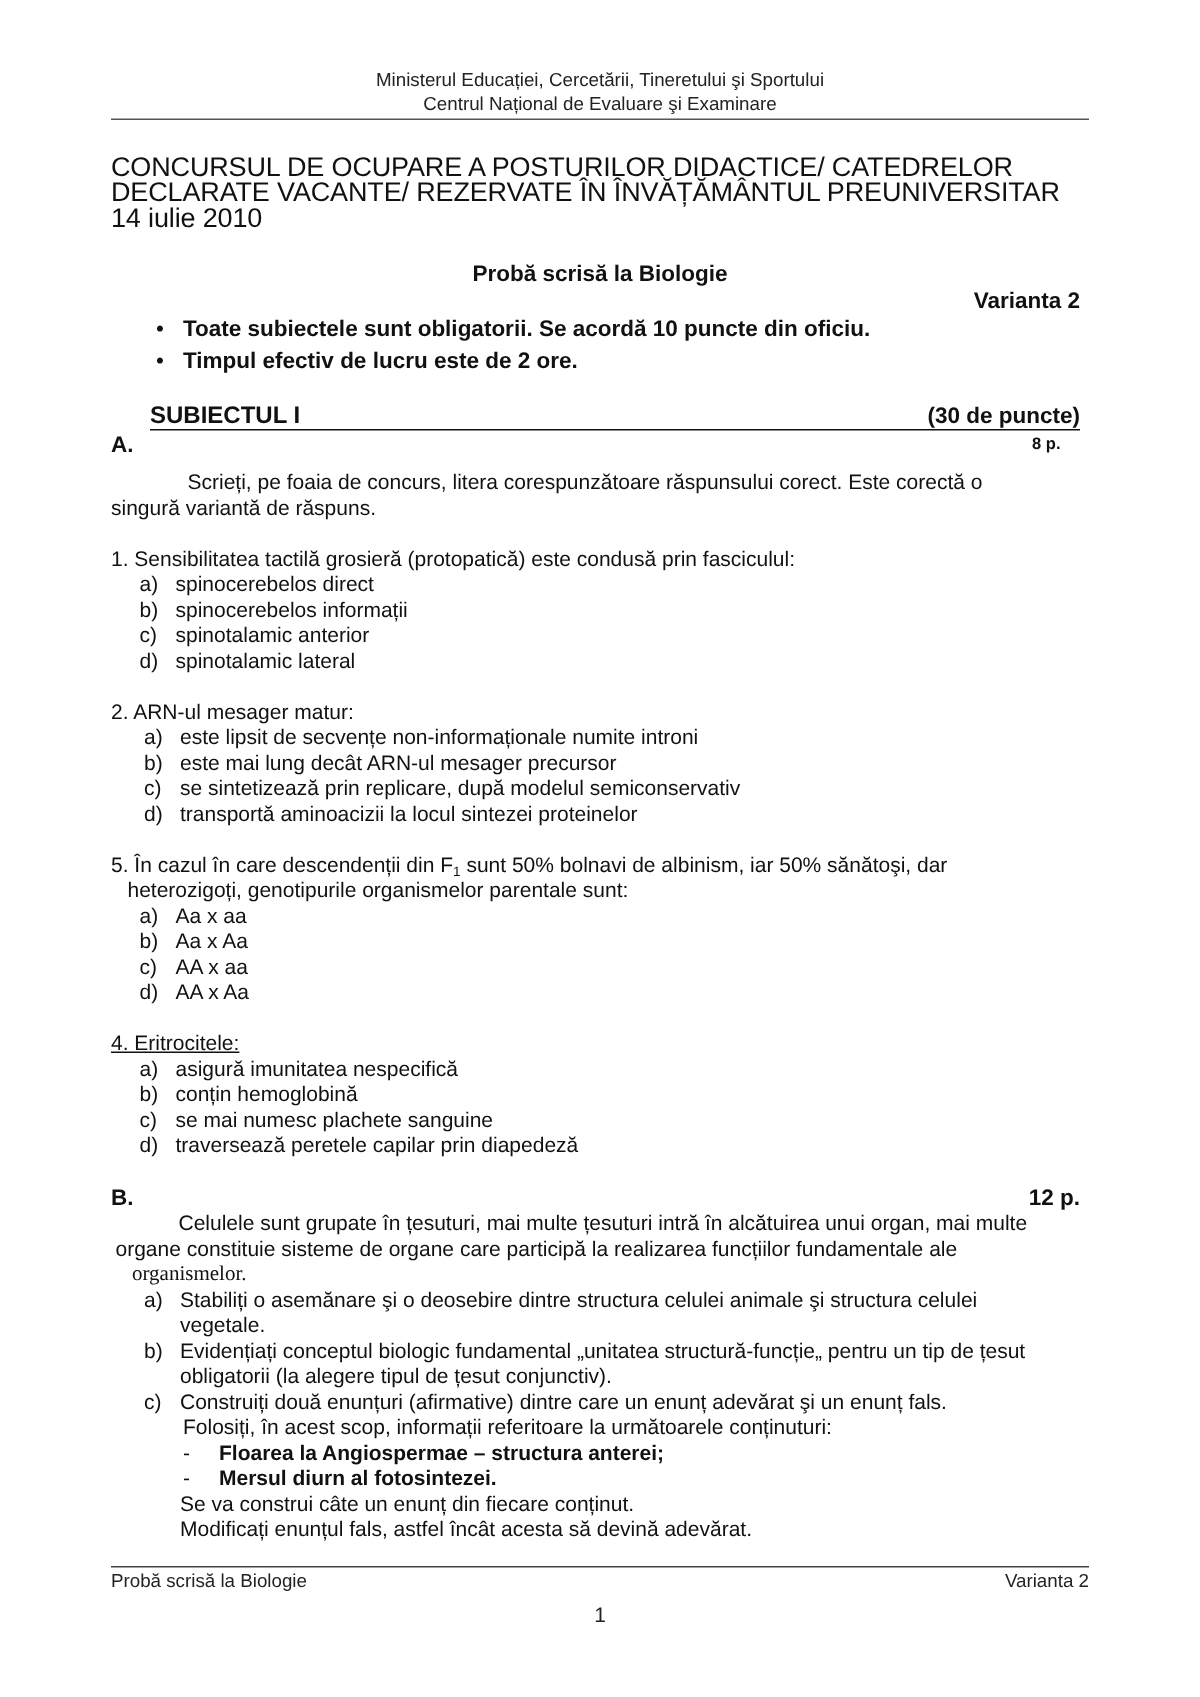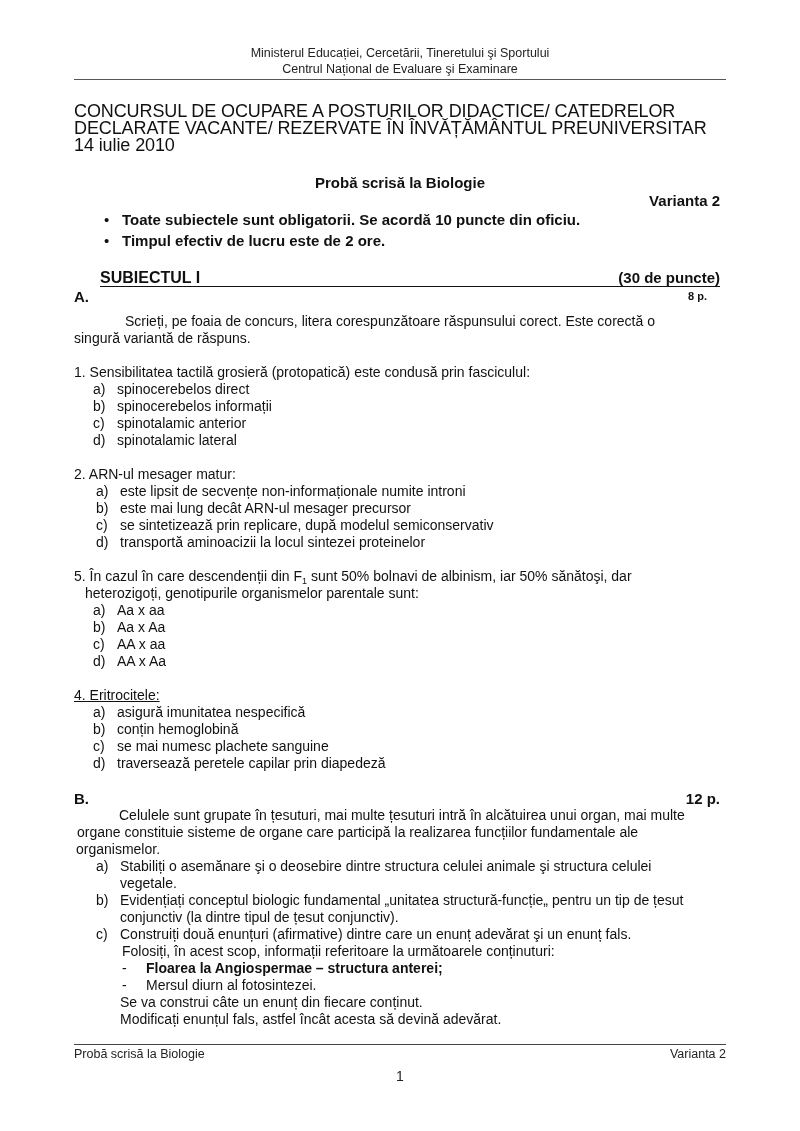--- a/index.html
+++ b/index.html
@@ -123,45 +123,45 @@
   </div>
 <div class="abs t" style="left:93px; top:755px;">
     <span class="optlbl">d)</span>
     <span class="opttxt">traversează peretele capilar prin diapedeză</span>
   </div>
 
 <div class="abs bold t" style="left:74px; top:790px; font-size:15px;">B.</div>
 <div class="abs bold t" style="right:80px; top:790px; font-size:15px;">12 p.</div>
 <div class="abs t" style="left:119px; top:807px;">Celulele sunt grupate în țesuturi, mai multe țesuturi intră în alcătuirea unui organ, mai multe</div>
 <div class="abs t" style="left:77px; top:824px;">organe constituie sisteme de organe care participă la realizarea funcțiilor fundamentale ale</div>
-<div class="abs t" style="left:76px; top:841px;">organismelor.</div>
+<div class="abs t" style="left:88px; top:841px;font-family:Liberation Serif, serif;">organismelor.</div>
 
 <div class="abs t" style="left:96px; top:858px;">
     <span class="optlbl">a)</span>
     <span class="opttxt">Stabiliți o asemănare şi o deosebire dintre structura celulei animale şi structura celulei</span>
   </div>
 <div class="abs t" style="left:120px; top:875px;">vegetale.</div>
 <div class="abs t" style="left:96px; top:892px;">
     <span class="optlbl">b)</span>
     <span class="opttxt">Evidențiați conceptul biologic fundamental „unitatea structură-funcție„ pentru un tip de țesut</span>
   </div>
-<div class="abs t" style="left:120px; top:909px;">conjunctiv (la dintre tipul de țesut conjunctiv).</div>
+<div class="abs t" style="left:120px; top:909px;">obligatorii (la alegere tipul de țesut conjunctiv).</div>
 <div class="abs t" style="left:96px; top:926px;">
     <span class="optlbl">c)</span>
     <span class="opttxt">Construiți două enunțuri (afirmative) dintre care un enunț adevărat şi un enunț fals.</span>
   </div>
 <div class="abs t" style="left:122px; top:943px;">Folosiți, în acest scop, informații referitoare la următoarele conținuturi:</div>
 
 <div class="abs t" style="left:122px; top:960px;">
     <span class="optlbl">-</span>
     <span class="opttxt" style="left:24px;font-weight:bold;">Floarea la Angiospermae – structura anterei;</span>
   </div>
 <div class="abs t" style="left:122px; top:977px;">
     <span class="optlbl">-</span>
-    <span class="opttxt" style="left:24px;">Mersul diurn al fotosintezei.</span>
+    <span class="opttxt" style="left:24px;font-weight:bold;">Mersul diurn al fotosintezei.</span>
   </div>
 
 <div class="abs t" style="left:120px; top:994px;">Se va construi câte un enunț din fiecare conținut.</div>
 <div class="abs t" style="left:120px; top:1011px;">Modificați enunțul fals, astfel încât acesta să devină adevărat.</div>
 
 <div class="abs rule" style="left:74px; width:652px; top:1044px; border-top:1px solid #444;"></div>
 <div class="abs footer" style="left:74px; top:1047px;">Probă scrisă la Biologie</div>
 <div class="abs footer" style="right:74px; top:1047px;">Varianta 2</div>
 <div class="abs footer" style="left:0; width:800px; text-align:center; top:1068px; font-size:14px;">1</div>
 

